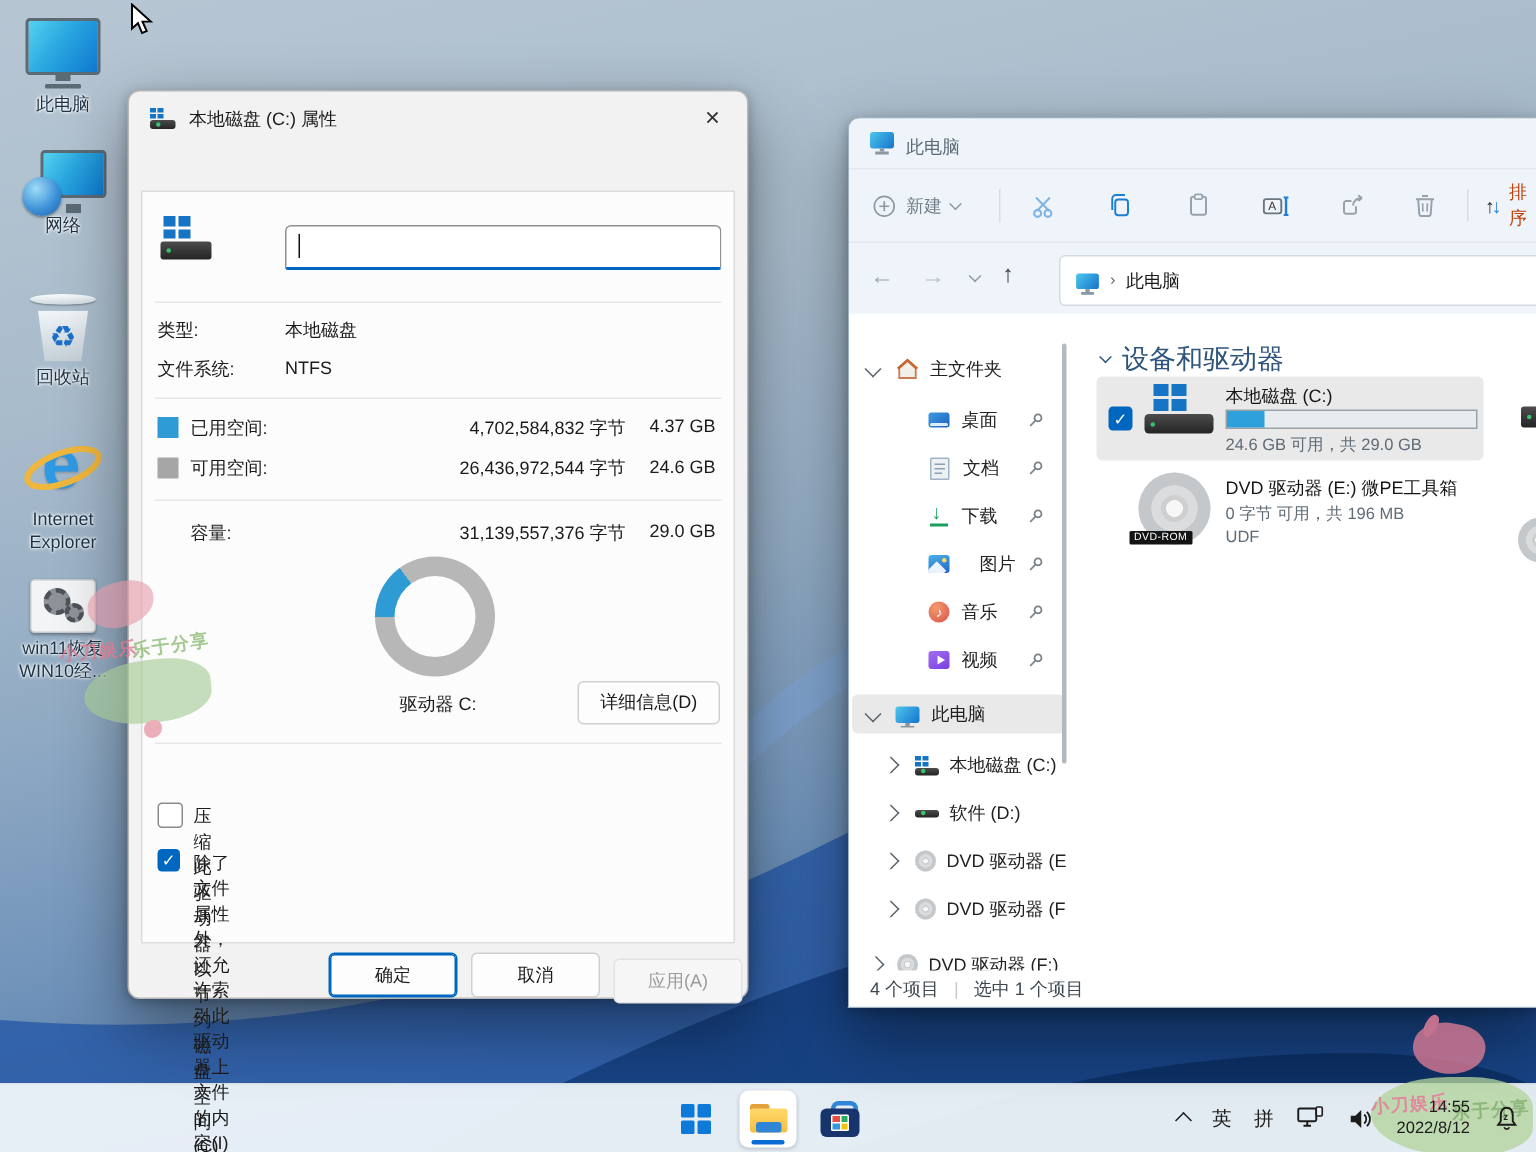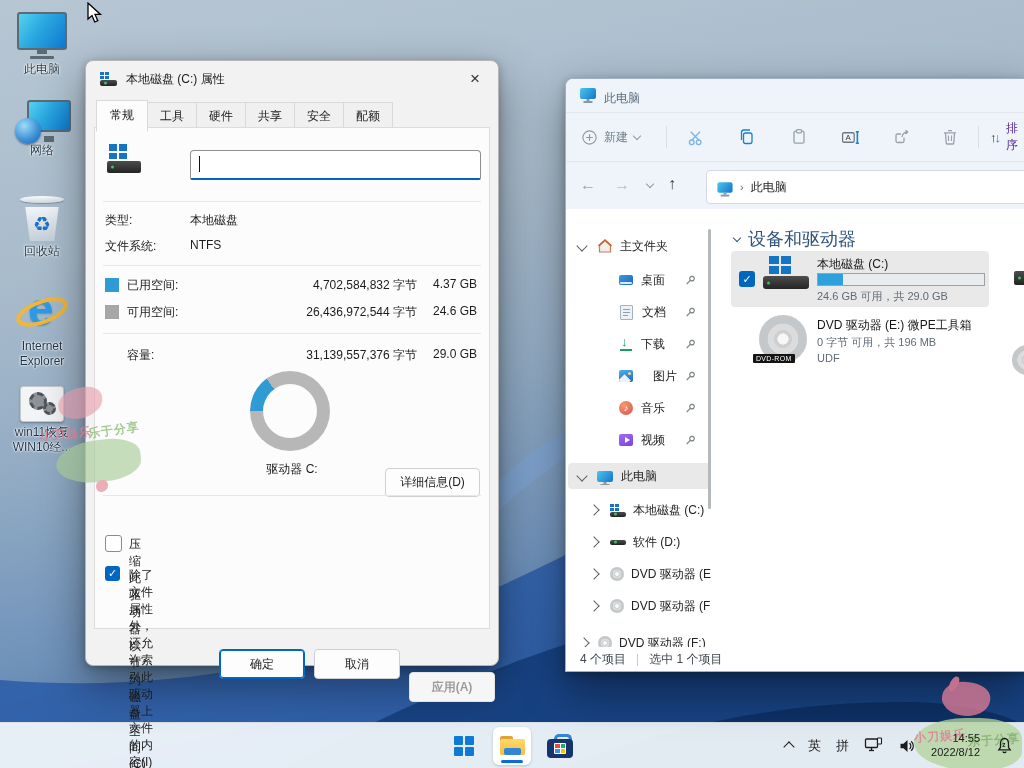--- a/index.html
+++ b/index.html
@@ -95,21 +95,21 @@
   .row .bytes{position:absolute;right:64px;}
   .row .gb{position:absolute;right:4px;}
   .swatch{position:absolute;left:0;top:1px;width:14px;height:14px;}
   .txtbox{position:absolute;left:95px;top:22px;width:289px;height:27px;background:#fff;
     border:1px solid #8f8f8f;border-bottom:2px solid #0067c0;border-radius:4px 4px 2px 2px;}
   .caret{position:absolute;left:8px;top:5px;width:1px;height:16px;background:#111;}
   .donut{position:absolute;left:155px;top:243px;width:80px;height:80px;border-radius:50%;}
   .donut::after{content:"";position:absolute;left:13px;top:13px;width:54px;height:54px;
     border-radius:50%;background:#fcfcfc;}
   .btn{display:flex;align-items:center;justify-content:center;font-size:12px;color:#1b1b1b;
-    background:#fdfdfd;border:1px solid #d0d0d0;border-radius:4px;margin-top:14px;}
+    background:#fdfdfd;border:1px solid #d0d0d0;border-radius:4px;}
   .btn.default{border:1px solid #0067c0;box-shadow:0 0 0 1px #0067c0 inset;}
   .btn.disabled{color:#9c9c9c;background:#f6f6f6;border-color:#e3e3e3;}
   .chkbox{position:absolute;left:0;top:0;width:15px;height:15px;border-radius:3px;}
   .chkbox.empty{background:#fff;border:1px solid #8a8a8a;}
   .chkrow{position:absolute;left:10px;font-size:12px;color:#1b1b1b;height:18px;}
   .chkrow .t{position:absolute;left:24px;top:1px;}
   
   #taskbar{position:absolute;left:0;right:0;bottom:0;height:45px;background:rgba(241,246,251,.94);
     border-top:1px solid rgba(0,0,0,.05);}
   .tb-center{position:absolute;left:50%;top:0;height:45px;transform:translateX(-50%);
@@ -251,21 +251,21 @@
         <line x1="3" y1="4.8" x2="15" y2="4.8" stroke="#97a2ac" stroke-width="1.3"></line>
         <line x1="7" y1="2.6" x2="11" y2="2.6" stroke="#97a2ac" stroke-width="1.3"></line>
         <line x1="7.4" y1="7.5" x2="7.6" y2="13" stroke="#97a2ac" stroke-width="1.1"></line>
         <line x1="10.6" y1="7.5" x2="10.4" y2="13" stroke="#97a2ac" stroke-width="1.1"></line>
       </svg>
     </div>
     <div class="tsep abs" style="left:412px;top:47px;"></div>
     <div class="abs tbtn" style="left:424px;top:42px;height:32px;gap:5px;">
       <span style="font-size:13px;color:#2b2b2b;">↑</span>
       <span style="font-size:13px;color:#1d7fd8;margin-left:-7px;">↓</span>
-      <span class="tbar-lbl" style="color:#4c1d95;">排序</span>
+      <span class="tbar-lbl" style="color:#c2410c;">排序</span>
     </div>
     <div class="abs" style="left:0;top:82px;right:0;height:1px;background:#e2e8ee;"></div>
 
     <div class="abs navarrow" style="left:14px;top:98px;color:#9aa4ad;">←</div>
     <div class="abs navarrow" style="left:48px;top:98px;color:#b7bfc6;">→</div>
     <span class="chev chev-d abs" style="left:81px;top:102px;width:5px;height:5px;border-color:#8d9aa6;"></span>
     <div class="abs navarrow" style="left:102px;top:97px;color:#3b4349;">↑</div>
     <div class="addr">
       <div class="mon-sm" style="transform:scale(.95);"></div>
       <span class="crumb-gt">›</span>
@@ -452,28 +452,20 @@
           <span></span>
         </div>
       <div class="dbody" style="width:17px;height:6px;margin-top:1px;"></div>
     </div>
     <span class="dlg-title-text">本地磁盘 (C:) 属性</span>
   </div>
   <div class="dlg-close">
     <span>×</span>
   </div>
 
-  <div class="tabs">
-    <div class="tab active">常规</div>
-    <div class="tab">工具</div>
-    <div class="tab">硬件</div>
-    <div class="tab">共享</div>
-    <div class="tab">安全</div>
-    <div class="tab">配额</div>
-  </div>
 
   <div class="page">
 
     <div class="drive-ico abs" style="left:12px;top:16px;">
       <div class="wlogo" style="width:18px;height:15px;margin-left:2px;gap:2px;">
           <span></span>
           <span></span>
           <span></span>
           <span></span>
         </div>
@@ -530,21 +522,21 @@
     <div class="chkrow" style="top:438px;">
       <span class="cbx chkbox" style="width:15px;height:15px;">
         <span>✓</span>
       </span>
       <span class="t">除了文件属性外，还允许索引此驱动器上文件的内容(I)</span>
     </div>
   </div>
 
   <div class="btn default abs" style="left:133px;top:574px;width:84px;height:28px;">确定</div>
   <div class="btn abs" style="left:228px;top:574px;width:84px;height:28px;">取消</div>
-  <div class="btn disabled abs" style="left:323px;top:597px;width:84px;height:28px;font-weight:bold;">应用(A)</div>
+  <div class="btn disabled abs" style="left:323px;top:578px;width:84px;height:28px;">应用(A)</div>
 </div>
 
 <div class="abs" style="left:38px;top:388px;width:130px;height:115px;z-index:12;pointer-events:none;opacity:.8;">
   <div class="blob" style="left:20px;top:0;width:45px;height:30px;background:#e79aa8;opacity:.75;transform:rotate(-12deg);"></div>
   <div class="blob" style="left:18px;top:52px;width:85px;height:42px;background:#a8cc96;opacity:.8;transform:rotate(-6deg);border-radius:60% 45% 50% 55%;"></div>
   <div class="blob" style="left:58px;top:92px;width:12px;height:12px;background:#e79aa8;"></div>
   <span class="wm-text abs" style="left:2px;top:38px;color:#e0798f;transform:rotate(-5deg);">小刀娱乐</span>
   <span class="wm-text abs" style="left:50px;top:34px;color:#8fbc77;transform:rotate(-8deg);">乐于分享</span>
 </div>
 

